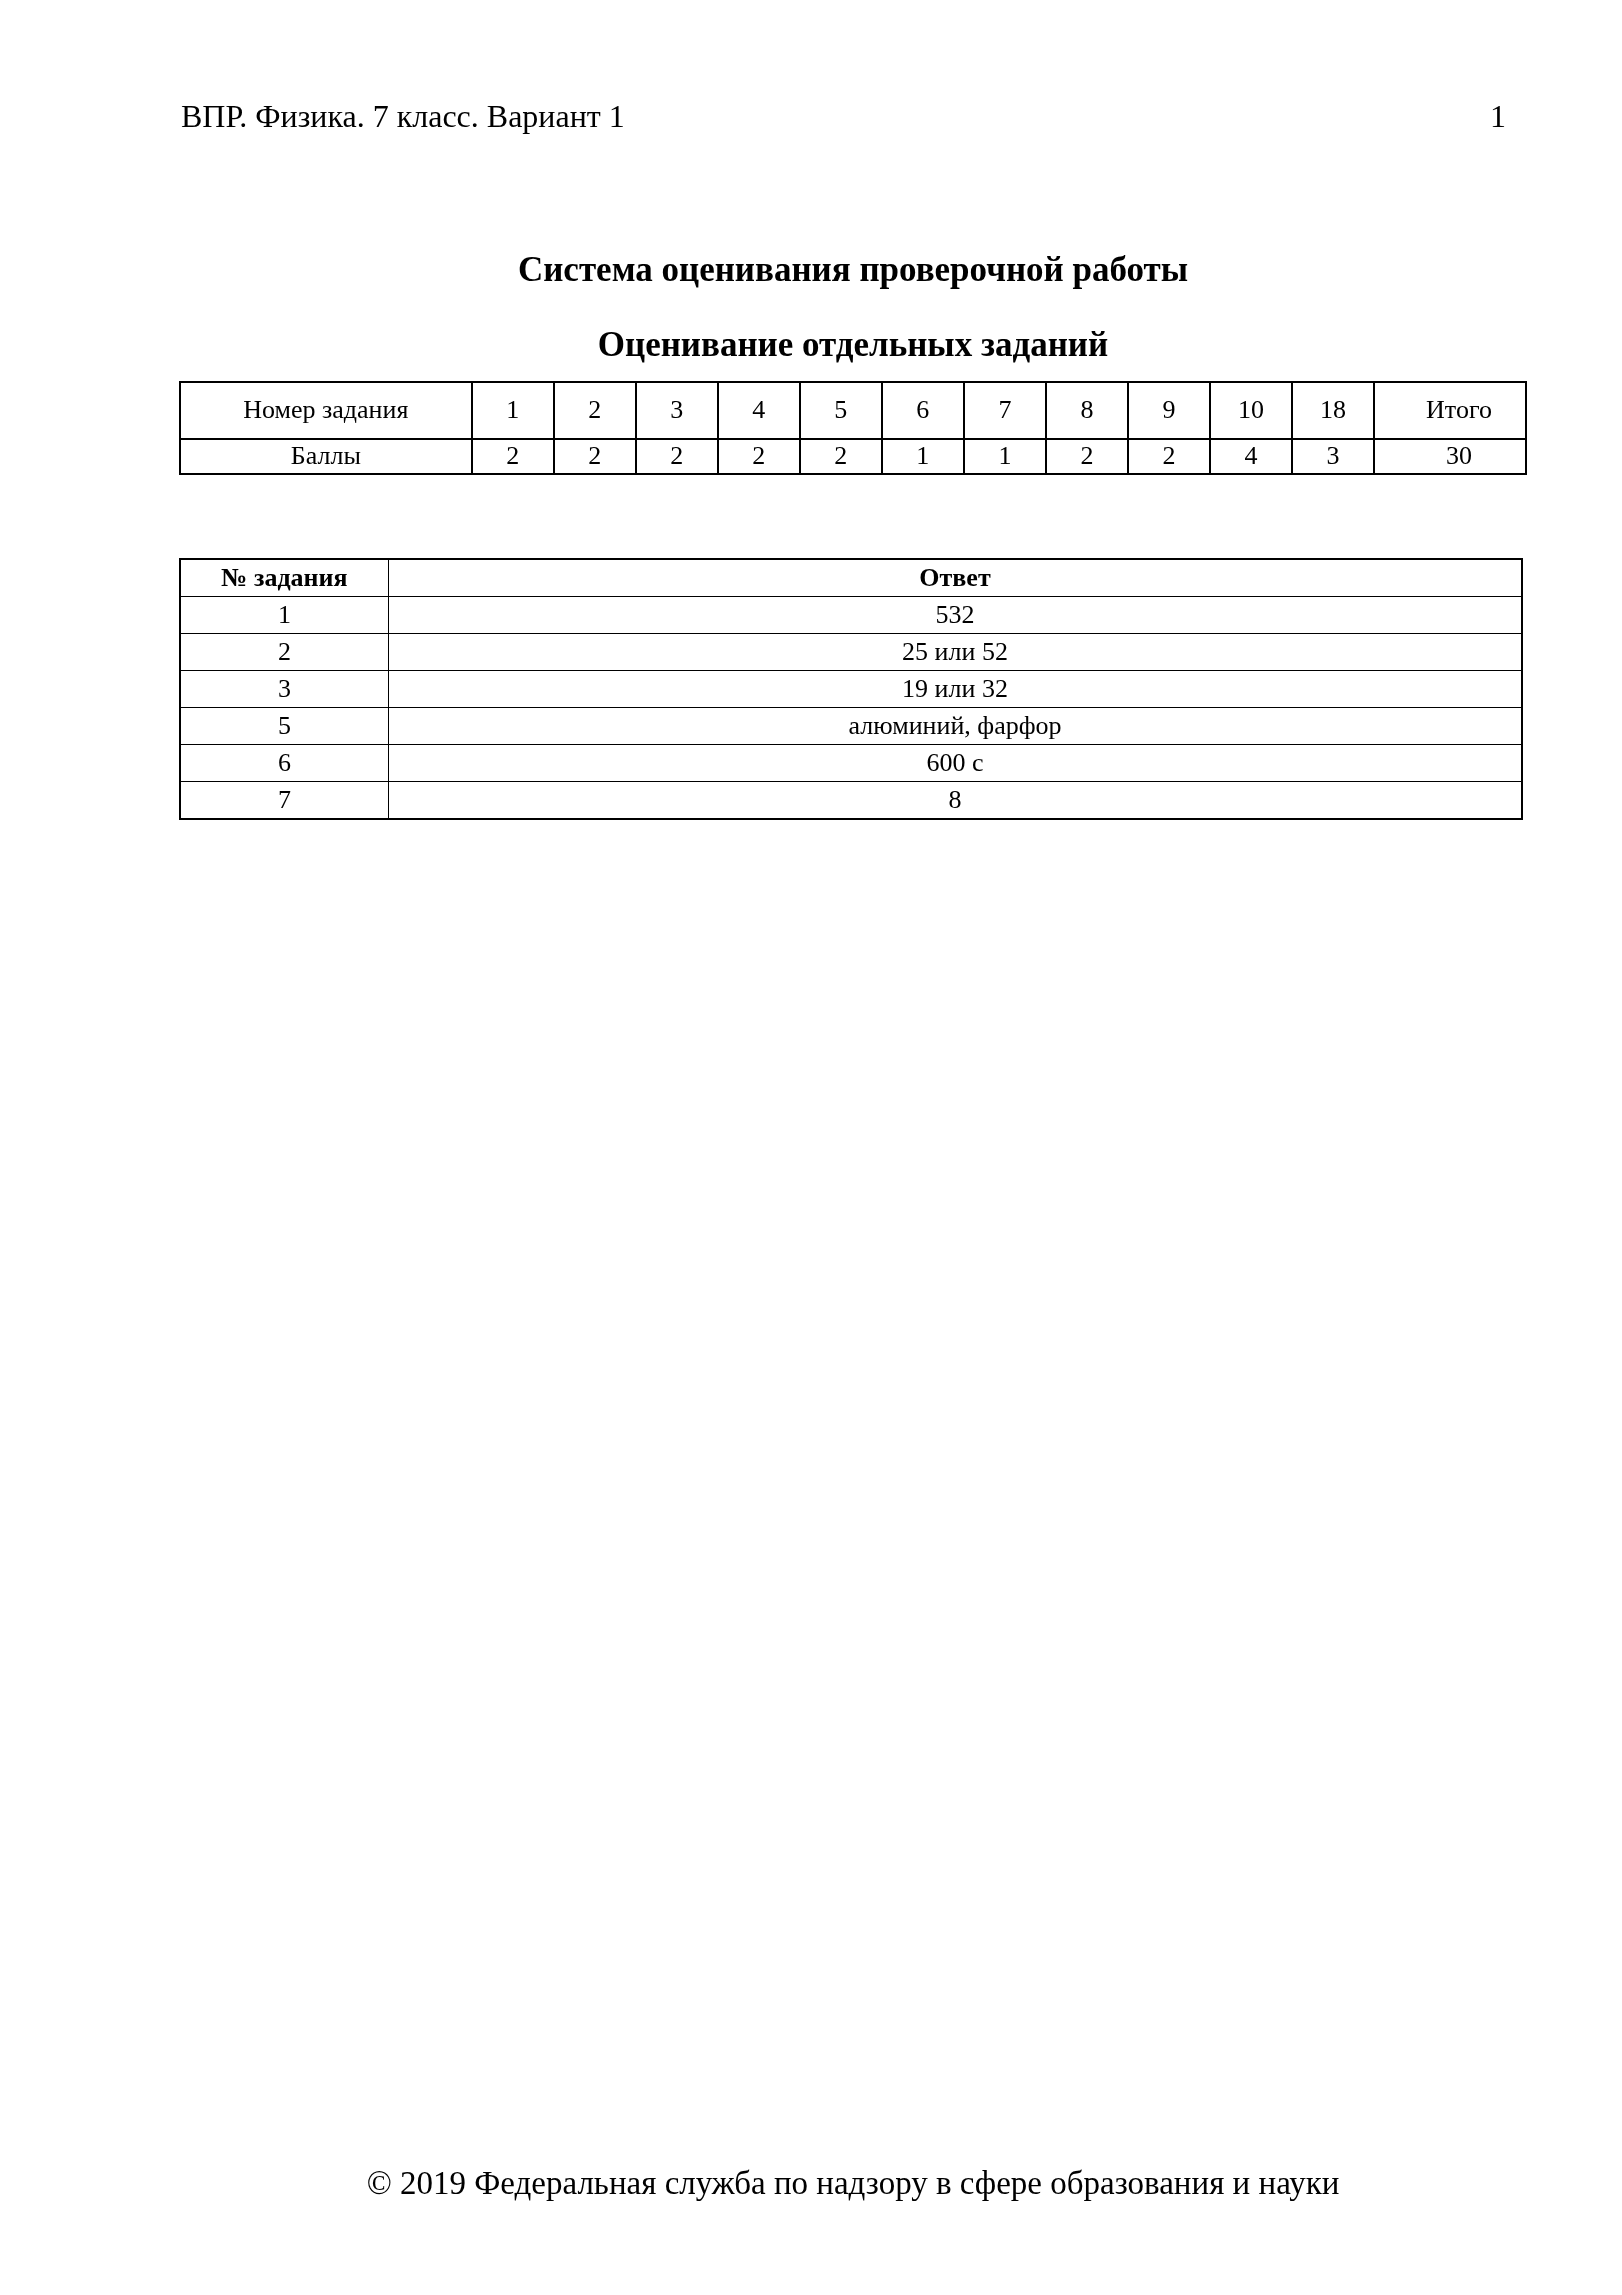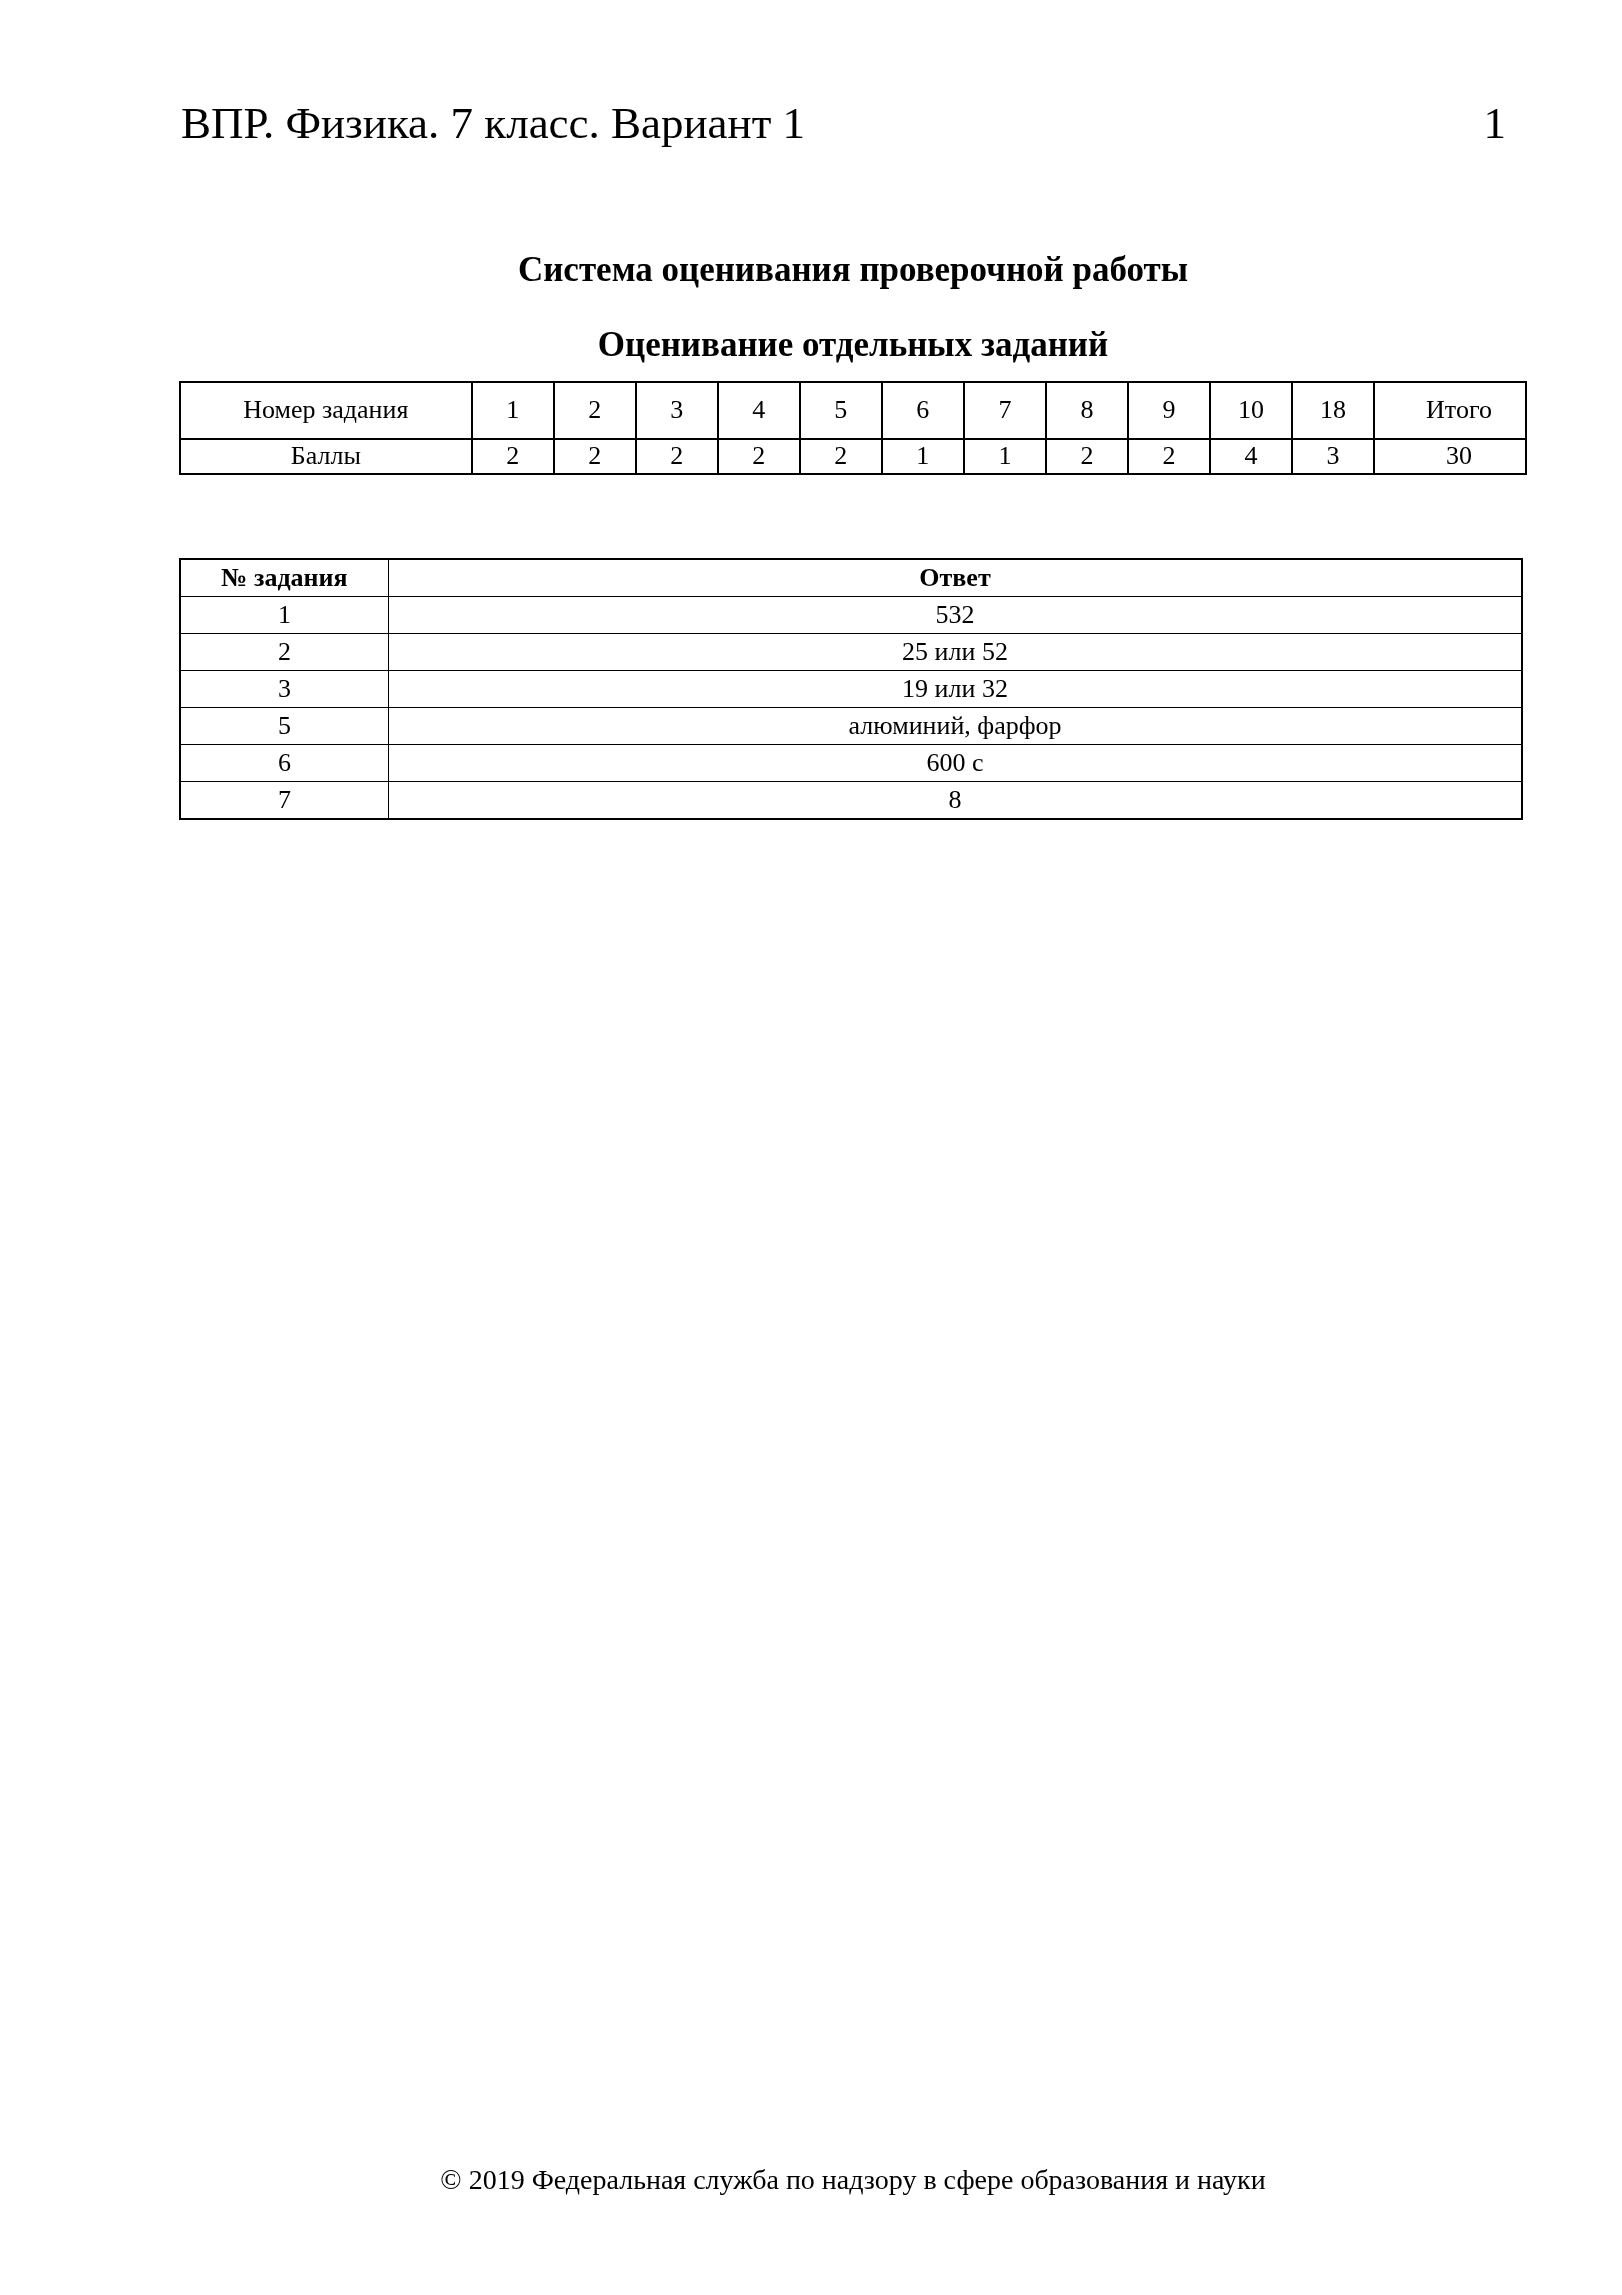--- a/index.html
+++ b/index.html
@@ -19,21 +19,21 @@
 
   
   .runhead {
     position: absolute;
     top: 99px;
     left: 181px;
     right: 96px;
     display: flex;
     justify-content: space-between;
     align-items: flex-end;
-    font-size: 45px;
+    font-size: 32px;
     line-height: 1.1;
   }
   .runhead .pageno {
     padding-right: 21px;
   }
 
   
   .doc-title {
     position: absolute;
     left: 179px;
@@ -95,21 +95,21 @@
   .answers-table td.c1 { width: 207px; margin-left: 16px; }
   .answers-table tr.hdr td { font-weight: bold; }
 
   
   .footer {
     position: absolute;
     top: 2165px;
     left: 179px;
     width: 1348px;
     text-align: center;
-    font-size: 28px;
+    font-size: 33px;
     line-height: 1.1;
   }
 </style>
 </head>
 <body>
 
 <div class="page">
 
   <div class="runhead">
     <span>ВПР. Физика. 7 класс. Вариант 1</span>

